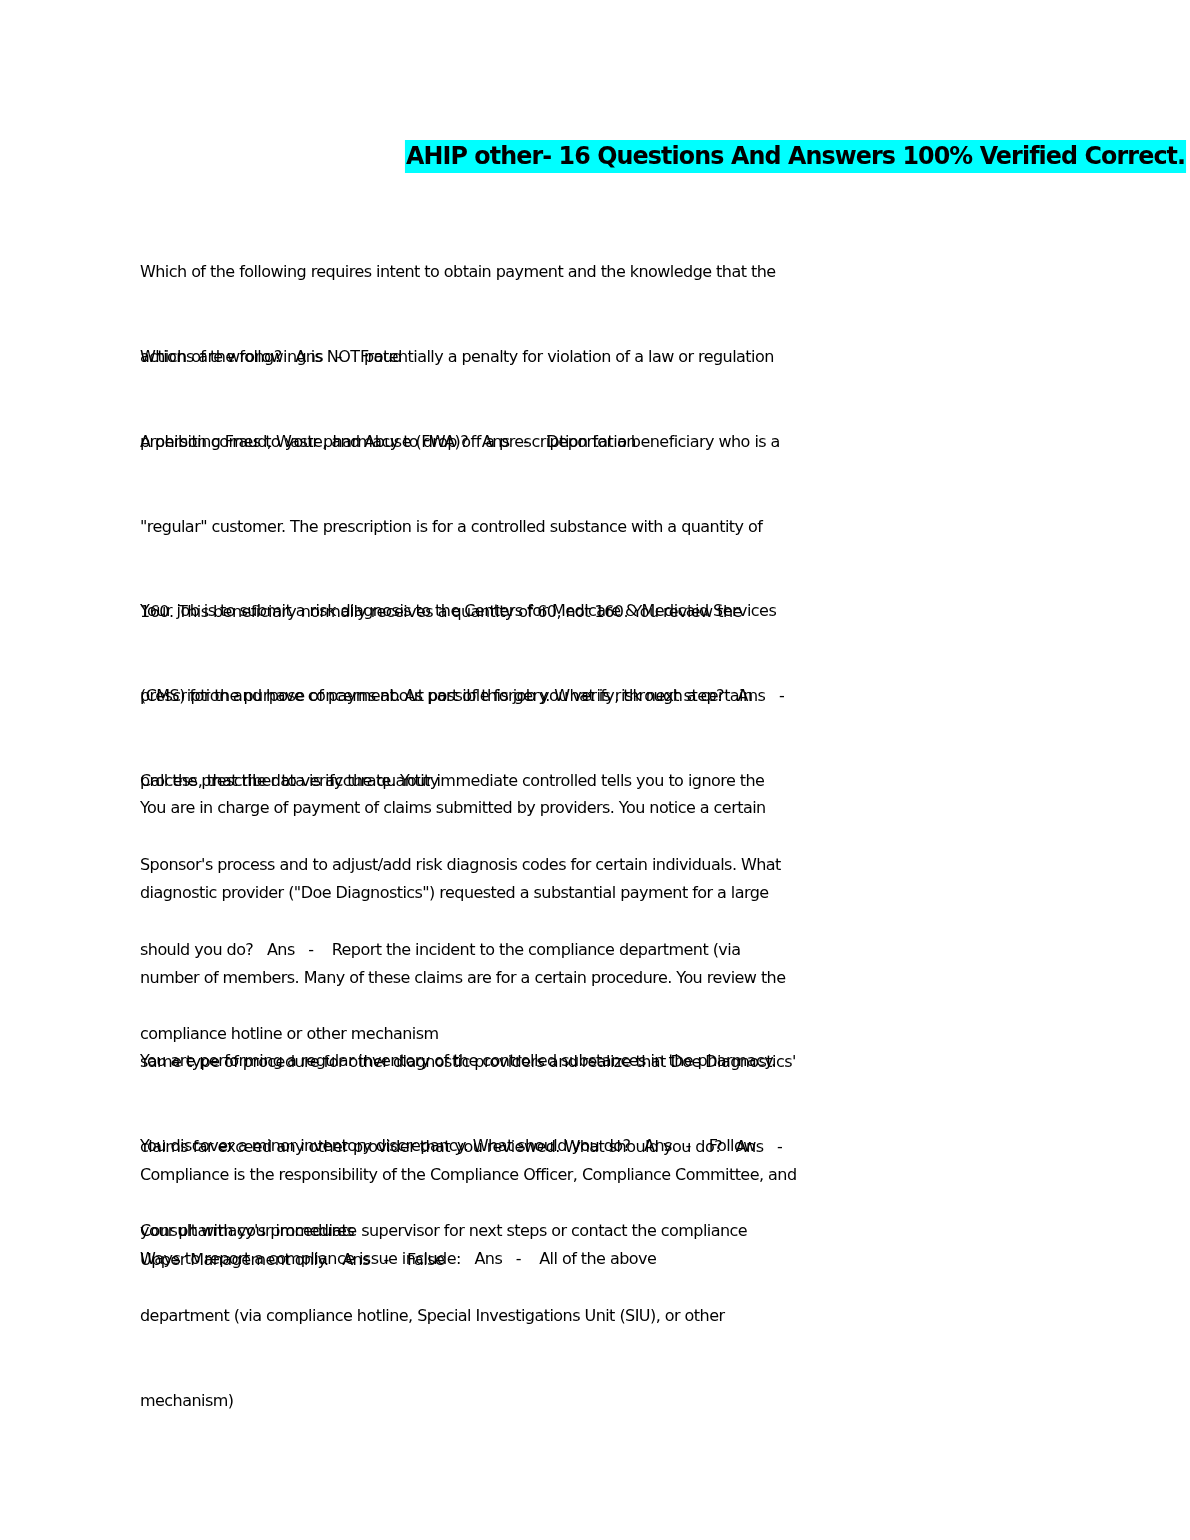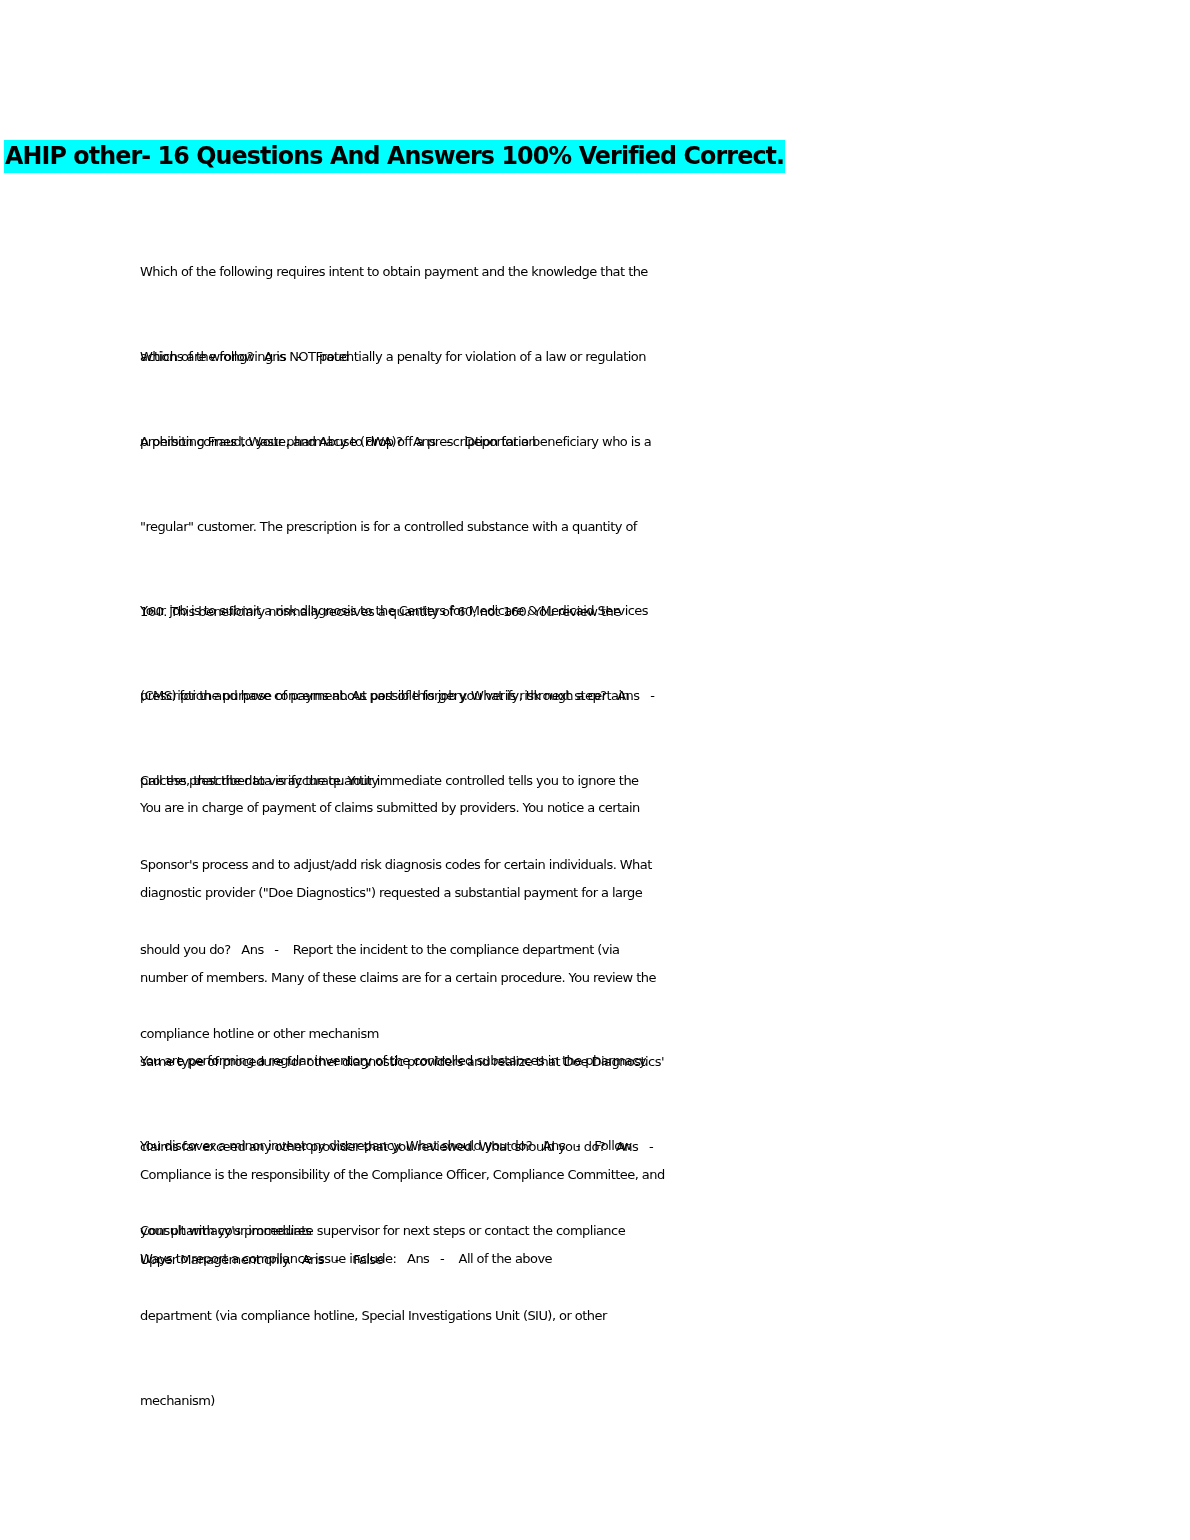--- a/index.html
+++ b/index.html
@@ -20,38 +20,38 @@
       left: 0;
       top: 0;
       width: 1190px;
       height: 1540px;
     }
     .title-wrap {
       position: absolute;
       top: 140px;
       left: 0;
       width: 1190px;
-      text-align: left;
+      text-align: right;
     }
     .title {
       display: inline-block;
       background: #00ffff;
       font-family: "DejaVu Sans", sans-serif;
       font-weight: bold;
       font-size: 24px;
       line-height: 33px;
       padding: 0 1px;
       letter-spacing: -0.9px;
       transform: scaleX(0.99);
     }
     .qa {
       position: absolute;
       left: 140px;
       width: 910px;
-      font-size: 13px;
+      font-size: 16px;
       line-height: 28.2px;
       letter-spacing: -0.55px;
       white-space: pre-wrap;
       margin: 0;
     }
     .line {
       display: block;
       white-space: pre;
     }
   </style>

